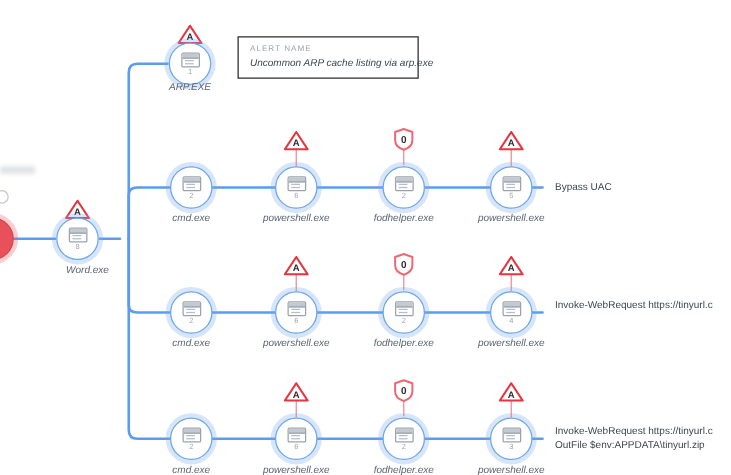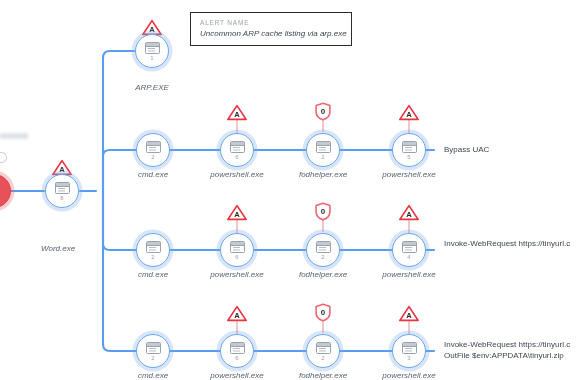--- a/index.html
+++ b/index.html
@@ -225,38 +225,38 @@
       <svg viewBox="0 0 21 17" width="21" height="17">
         <path d="M10.5 1.6 L19.6 15.4 L1.4 15.4 Z" fill="#ffffff" stroke="#e8343f" stroke-width="1.7" stroke-linejoin="round"></path>
         <text x="10.5" y="13.1" font-size="7.6" font-family="Liberation Sans, sans-serif" font-weight="bold" fill="#2b2b2b" text-anchor="middle">A</text>
       </svg>
     </div>
   </div>
   <div class="node" style="left:62px; top:191px;">
     <div class="glyph"></div>
     <div class="num">8</div>
   </div>
-  <div class="node-label" style="left:58px; top:211px;margin-top:33px;">Word.exe</div>
+  <div class="node-label" style="left:70px; top:211px;">Word.exe</div>
 
   <div class="badge-wrap" style="left:152px; top:19px;">
     <div class="badge-stem"></div>
     <div class="alert-tri">
       <svg viewBox="0 0 21 17" width="21" height="17">
         <path d="M10.5 1.6 L19.6 15.4 L1.4 15.4 Z" fill="#ffffff" stroke="#e8343f" stroke-width="1.7" stroke-linejoin="round"></path>
         <text x="10.5" y="13.1" font-size="7.6" font-family="Liberation Sans, sans-serif" font-weight="bold" fill="#2b2b2b" text-anchor="middle">A</text>
       </svg>
     </div>
   </div>
   <div class="node" style="left:152px; top:51px;">
     <div class="glyph"></div>
     <div class="num">1</div>
   </div>
-  <div class="node-label" style="left:152px; top:83px;">ARP.EXE</div>
-
-  <div class="tooltip" style="left:190px; top:12px; width:162px;">
+  <div class="node-label" style="left:152px; top:65px;">ARP.EXE</div>
+
+  <div class="tooltip" style="left:190px; top:29px; width:145px;">
     <div class="tt-title">ALERT NAME</div>
     <div class="tt-body">Uncommon ARP cache listing via arp.exe</div>
   </div>
 
   <div class="node" style="left:153px; top:150px;">
     <div class="glyph"></div>
     <div class="num">2</div>
   </div>
   <div class="node-label" style="left:153px; top:170px;">cmd.exe</div>
 

